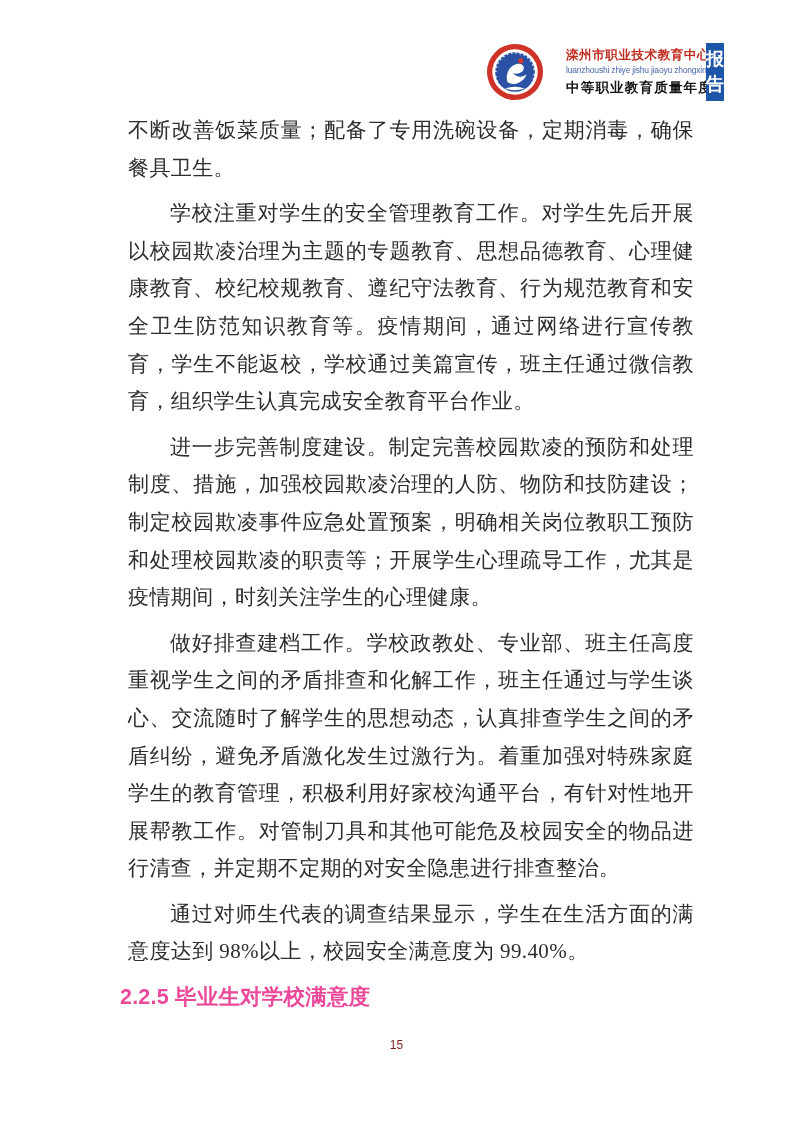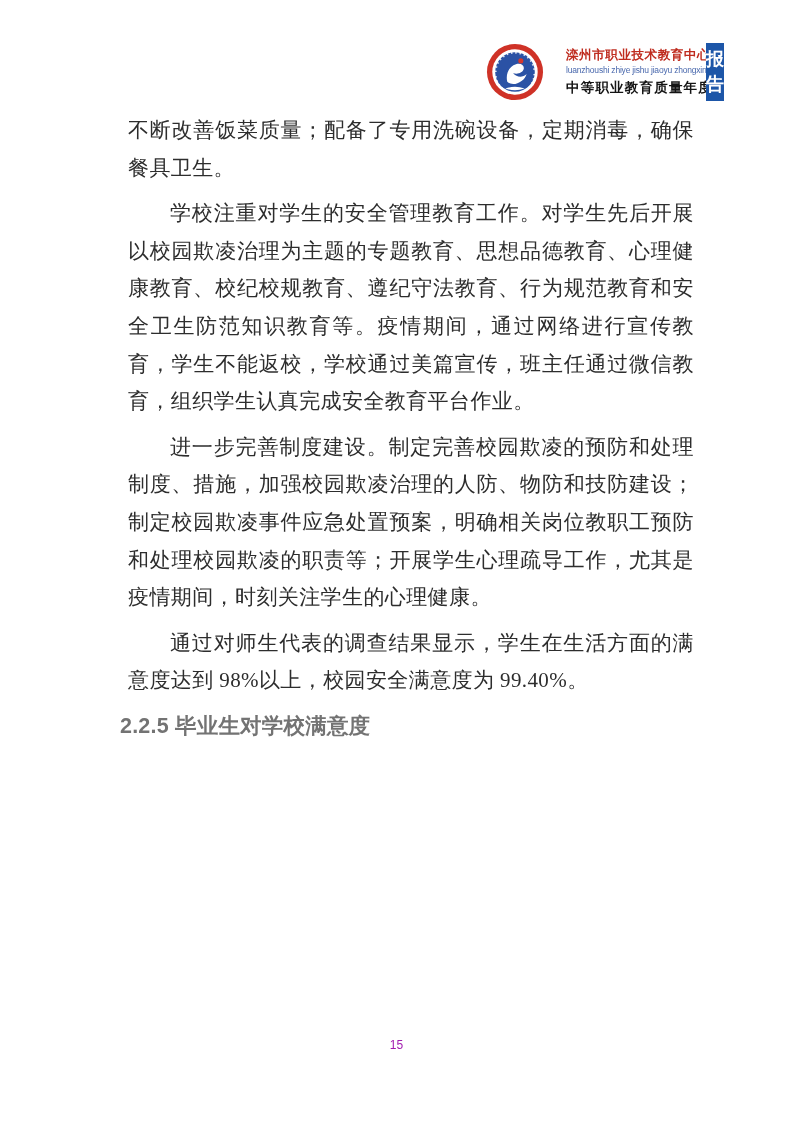--- a/index.html
+++ b/index.html
@@ -85,35 +85,35 @@
     text-align: justify;
     text-justify: inter-character;
   }
   .content p { margin: 8px; }
   .content p.indent { text-indent: 2em; }
   .section-heading {
     margin: 0;
     font-size: 21.5px;
     line-height: 37.6px;
     font-weight: bold;
-    color: #737373;
+    color: #ec4899;
     font-family: "Liberation Sans", "DejaVu Sans", sans-serif;
     letter-spacing: 0.2px;
     text-align: left;
   }
 
   
   .page-number {
     position: absolute;
     top: 1038px;
     left: 0;
     width: 100%;
     text-align: center;
     font-size: 12px;
-    color: #a21caf;
+    color: #7f1d1d;
     font-family: "Liberation Sans", sans-serif;
   }
 </style>
 </head>
 <body>
 
 <div class="page-header">
   <div class="logo-wrap">
     <svg viewBox="0 0 60 60" width="58" height="58" aria-hidden="true">
       <circle cx="30" cy="30" r="29" fill="#cf3227"></circle>
@@ -137,17 +137,18 @@
   <div class="report-badge">
     <span>报</span>
     <span>告</span>
   </div>
 </div>
 
 <div class="content">
   <p>不断改善饭菜质量；配备了专用洗碗设备，定期消毒，确保餐具卫生。</p>
   <p class="indent">学校注重对学生的安全管理教育工作。对学生先后开展以校园欺凌治理为主题的专题教育、思想品德教育、心理健康教育、校纪校规教育、遵纪守法教育、行为规范教育和安全卫生防范知识教育等。疫情期间，通过网络进行宣传教育，学生不能返校，学校通过美篇宣传，班主任通过微信教育，组织学生认真完成安全教育平台作业。</p>
   <p class="indent">进一步完善制度建设。制定完善校园欺凌的预防和处理制度、措施，加强校园欺凌治理的人防、物防和技防建设；制定校园欺凌事件应急处置预案，明确相关岗位教职工预防和处理校园欺凌的职责等；开展学生心理疏导工作，尤其是疫情期间，时刻关注学生的心理健康。</p>
+  <p class="indent">做好排查建档工作。学校政教处、专业部、班主任高度重视学生之间的矛盾排查和化解工作，班主任通过与学生谈心、交流随时了解学生的思想动态，认真排查学生之间的矛盾纠纷，避免矛盾激化发生过激行为。着重加强对特殊家庭学生的教育管理，积极利用好家校沟通平台，有针对性地开展帮教工作。对管制刀具和其他可能危及校园安全的物品进行清查，并定期不定期的对安全隐患进行排查整治。</p>
   <p class="indent">通过对师生代表的调查结果显示，学生在生活方面的满意度达到 98%以上，校园安全满意度为 99.40%。</p>
   <h2 class="section-heading">2.2.5 毕业生对学校满意度</h2>
 </div>
 
 <div class="page-number">15</div>
 
 </body></html>

